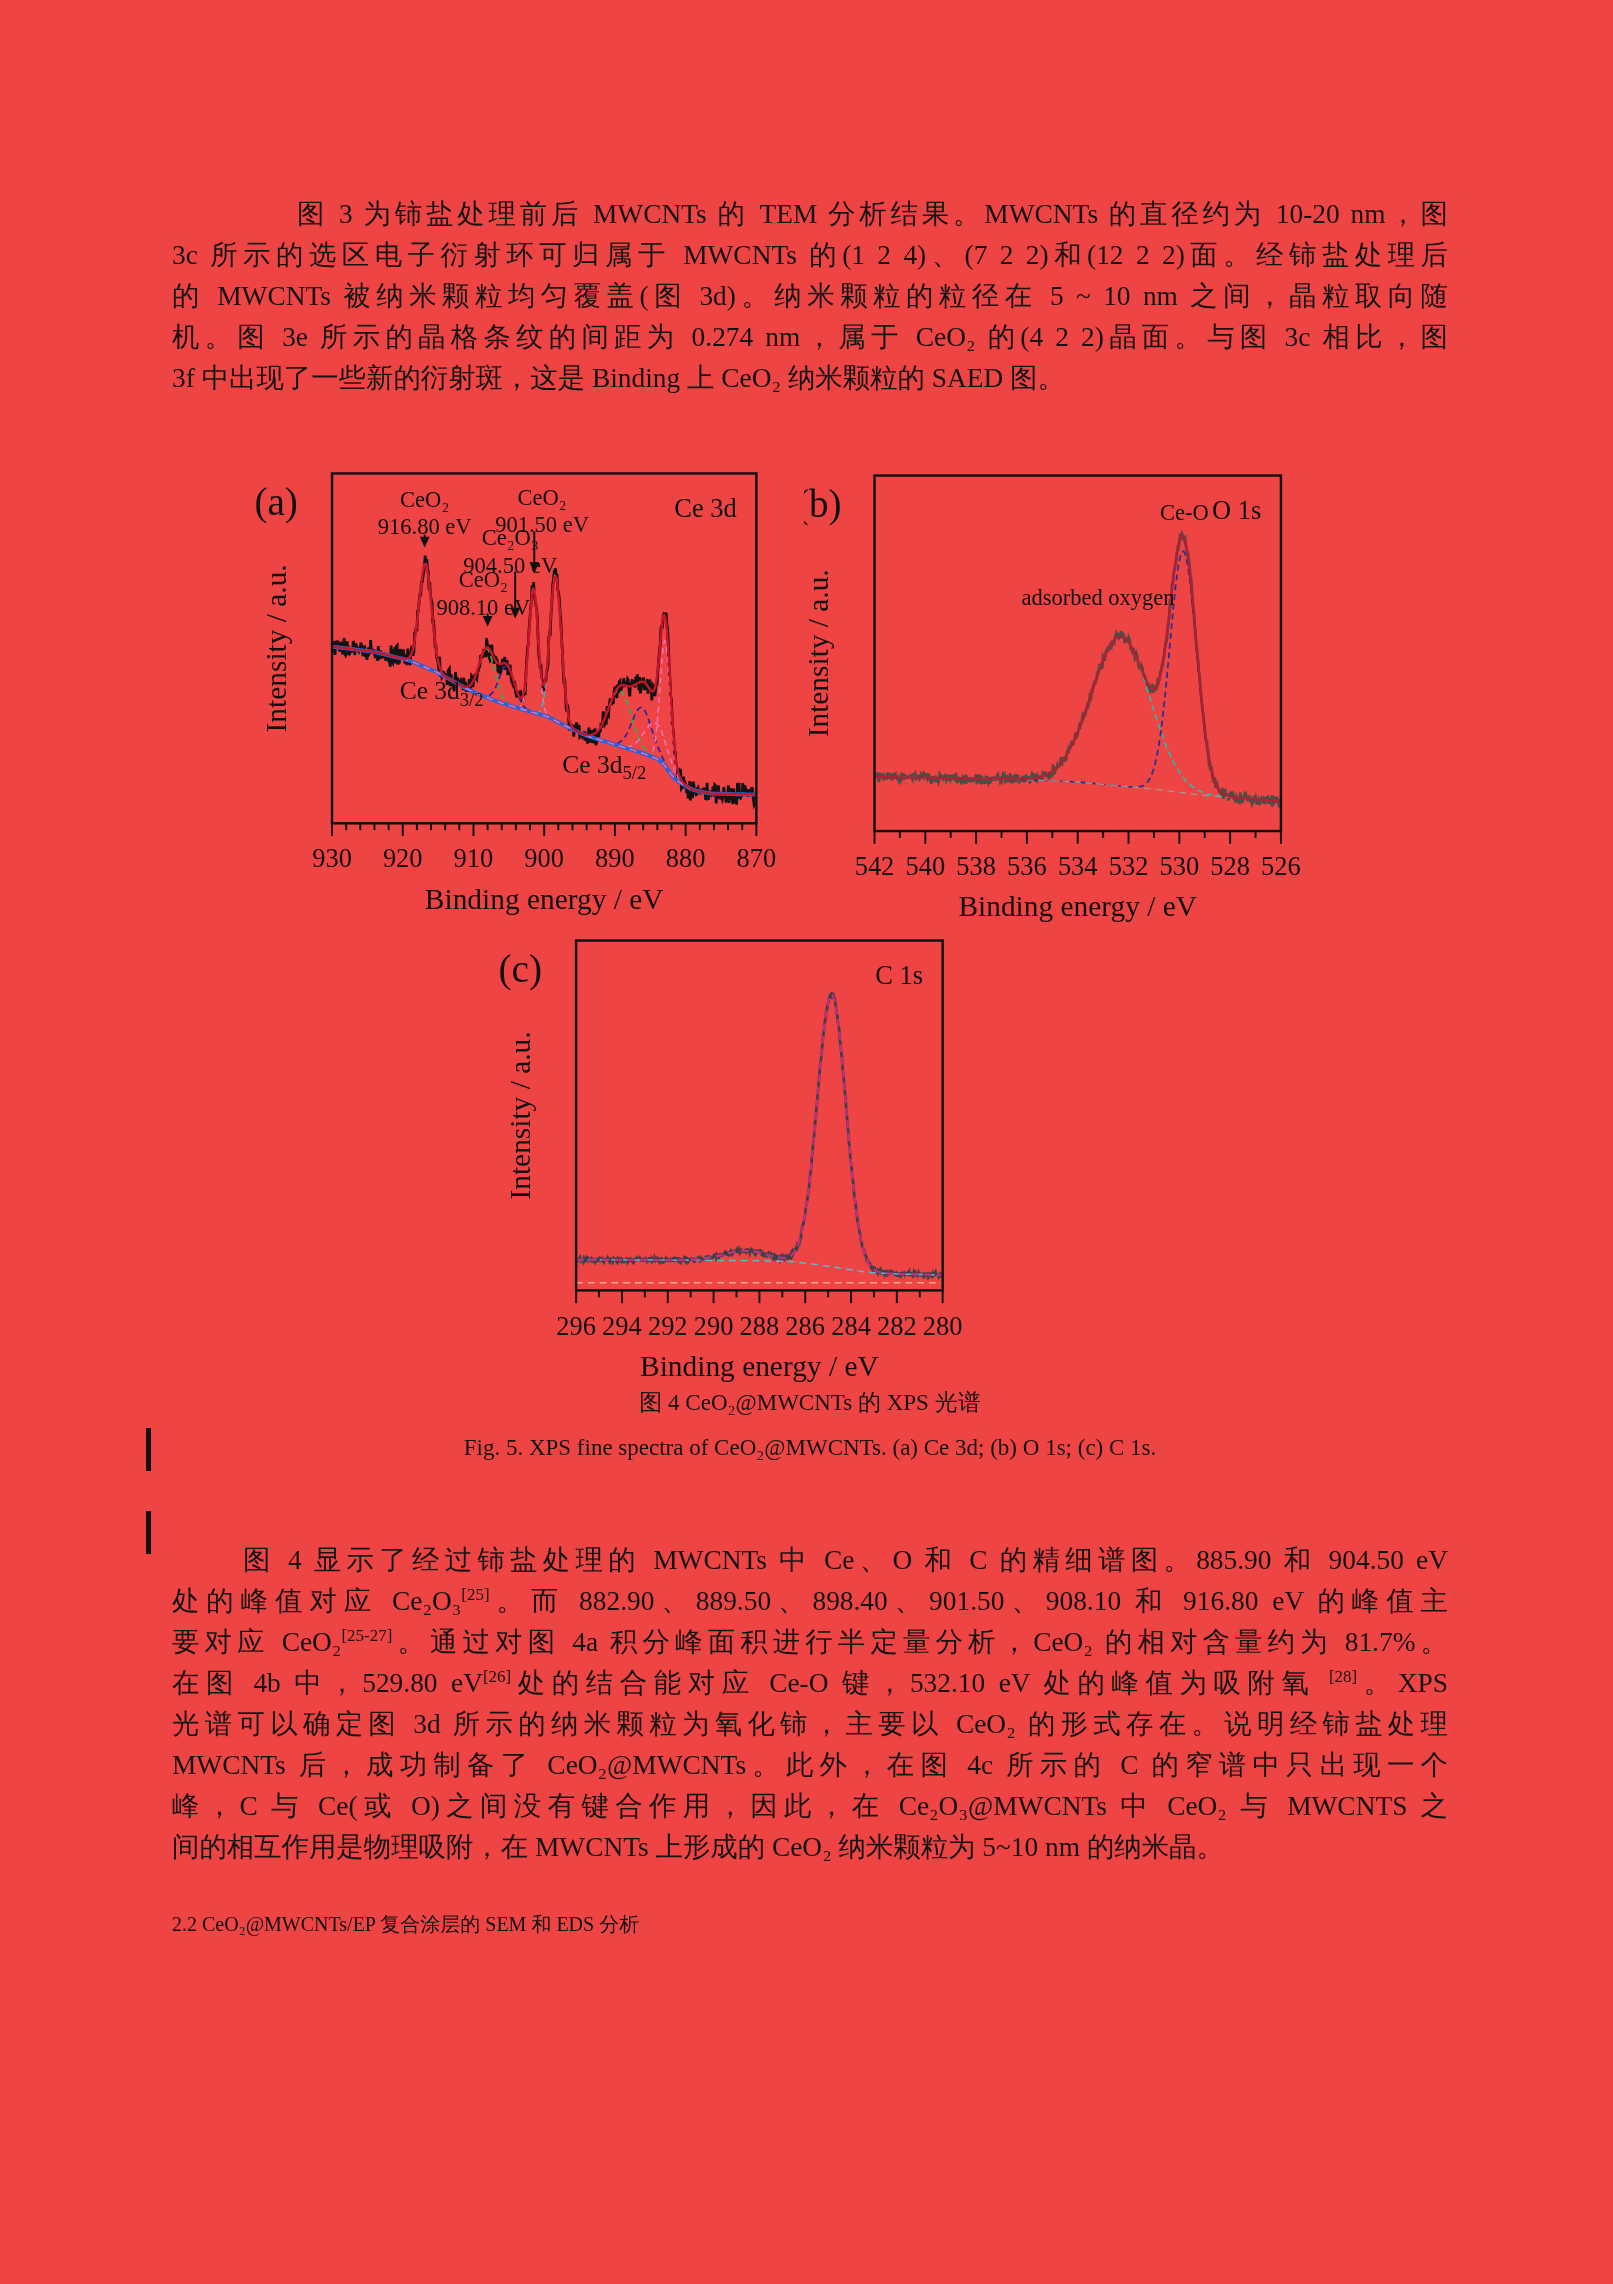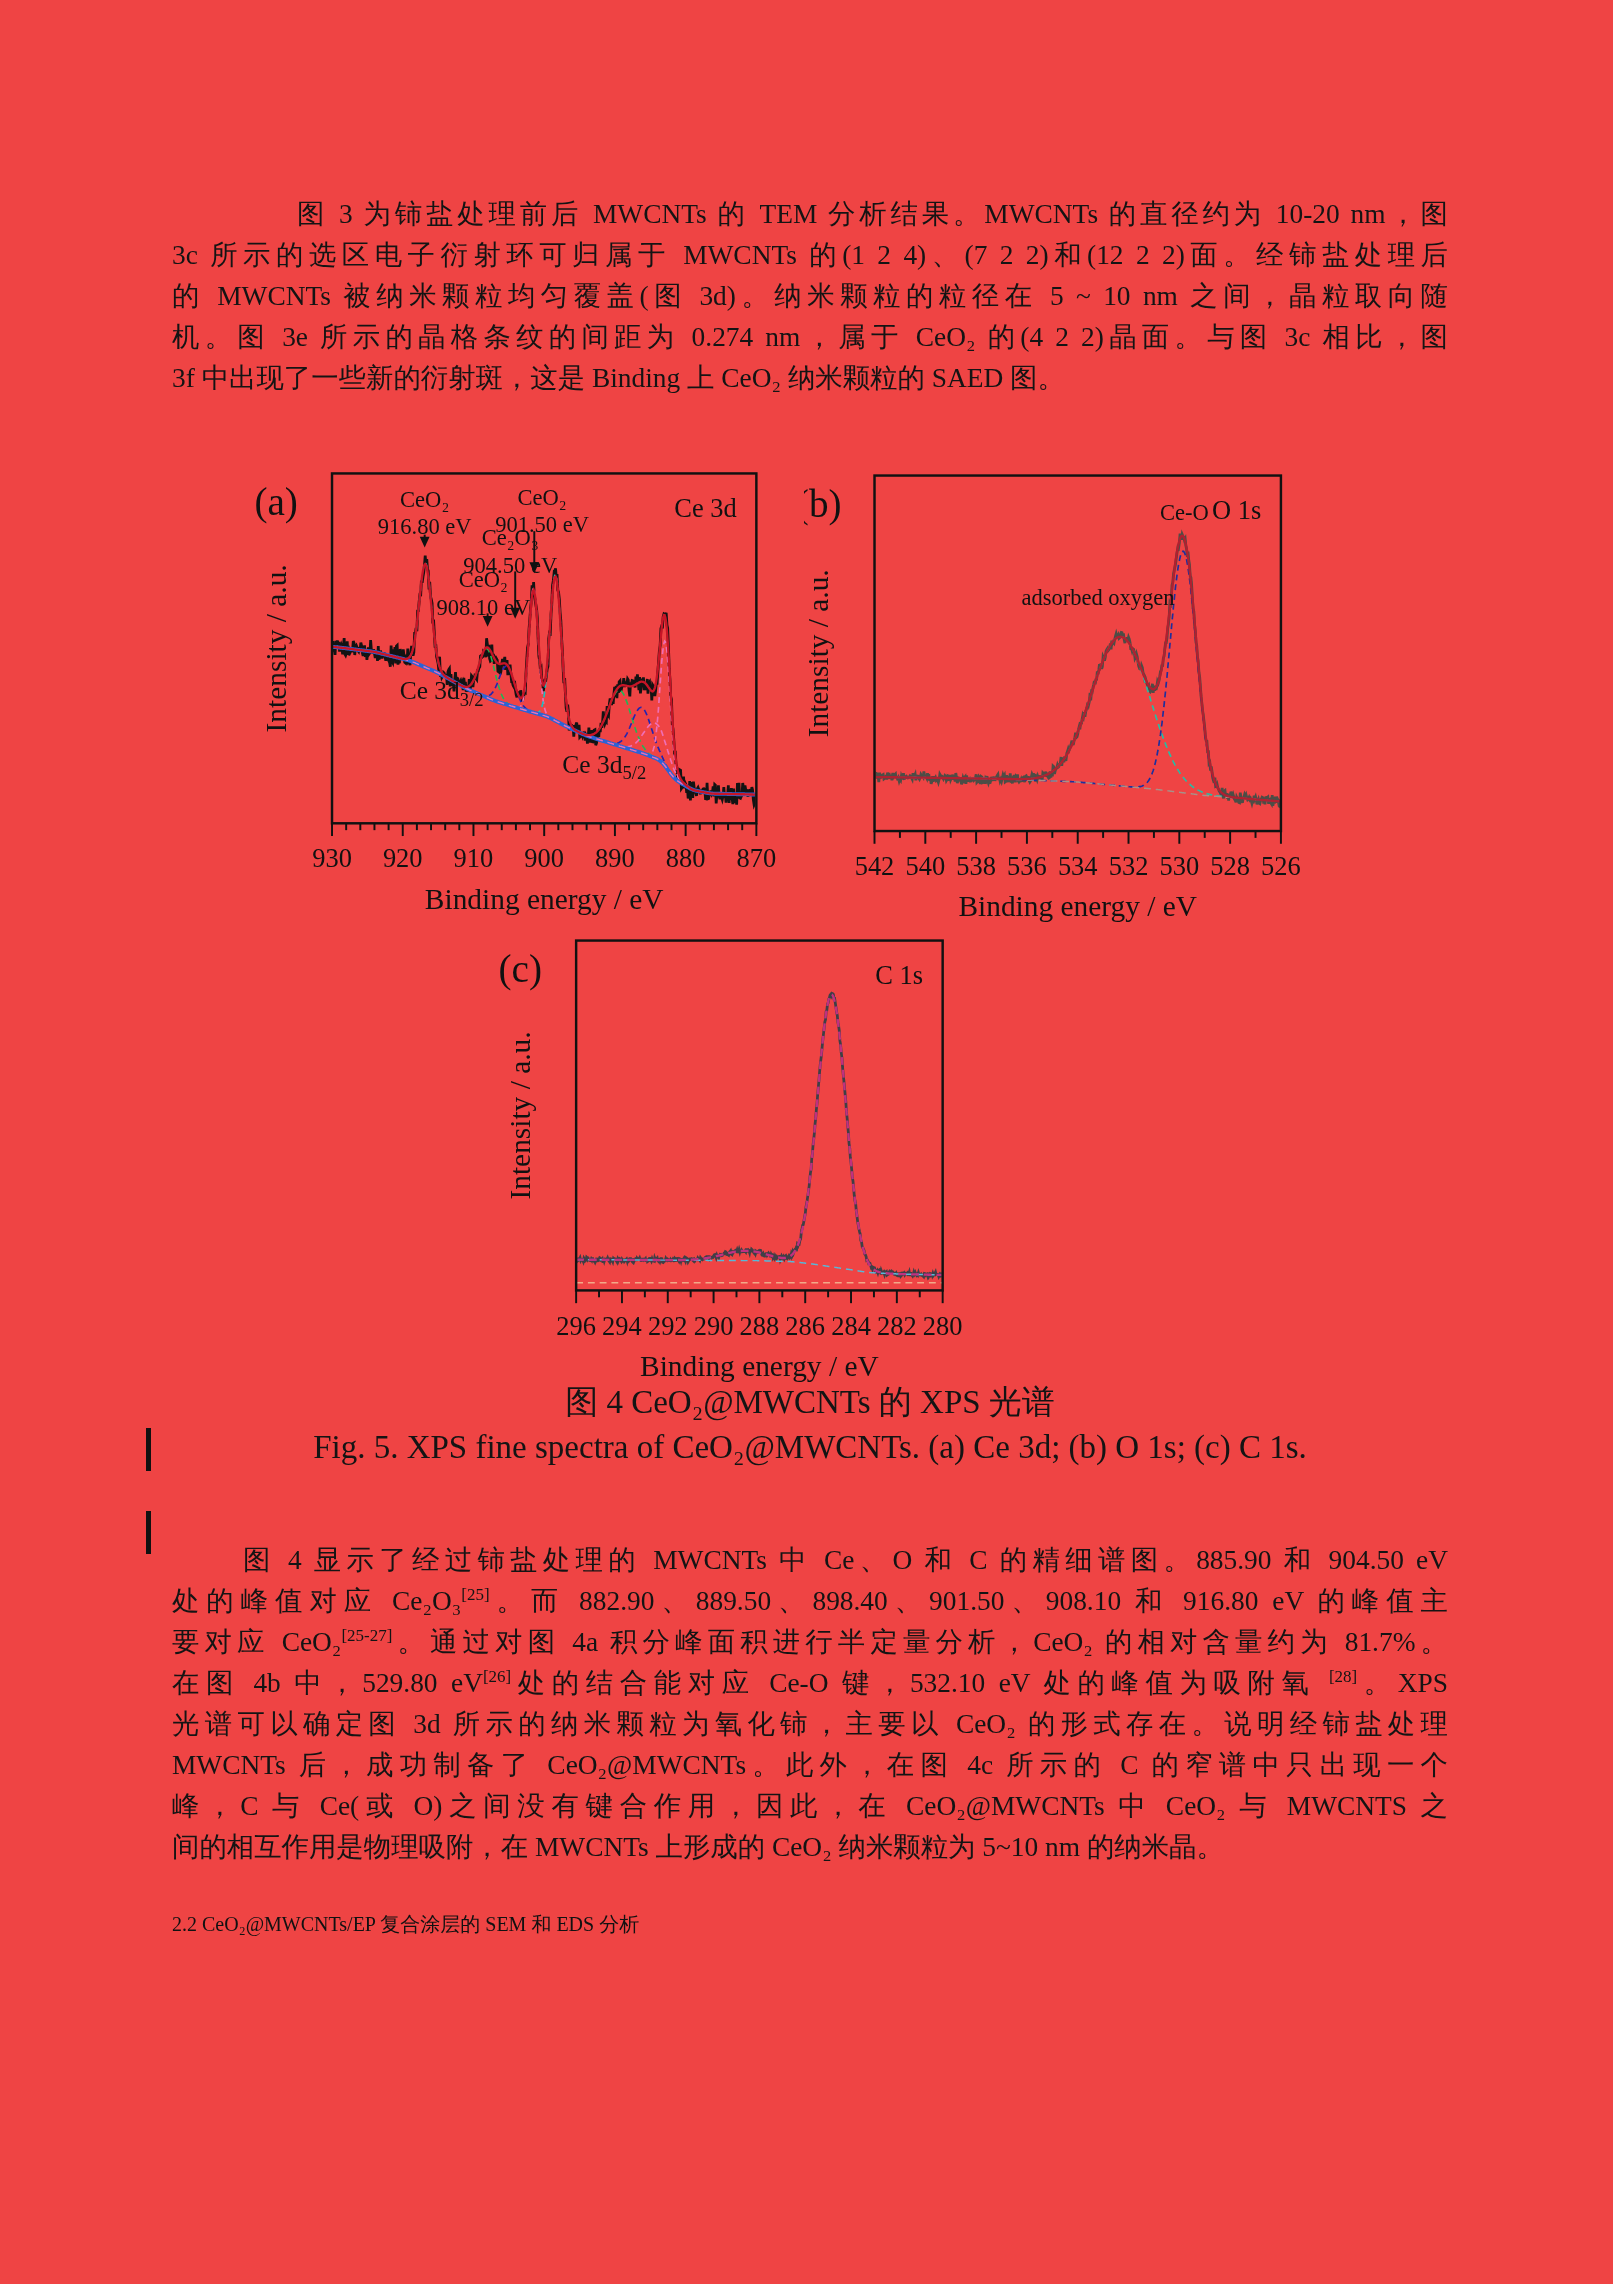--- a/index.html
+++ b/index.html
@@ -5,21 +5,21 @@
   html,body{margin:0;padding:0;background:#888;}
   .page{
     position:relative;width:1613px;height:2285px;background:#ef4444;
     font-family:"Liberation Serif","DejaVu Serif",serif;color:#111;overflow:hidden;
     margin:0 auto;
   }
   .para{position:absolute;left:172px;width:1276px;font-size:27.4px;color:#141414;}
   .para .pline{height:41px;line-height:41px;text-align:justify;text-align-last:justify;white-space:nowrap;overflow:visible;}
   .para .pline.last{text-align-last:left;}
   sup{font-size:0.62em;vertical-align:super;line-height:0;}
-  .caption{position:absolute;left:172px;width:1276px;text-align:center;font-size:33px;color:#141414;}
+  .caption{position:absolute;left:172px;width:1276px;text-align:center;font-size:23px;color:#141414;}
   .caption .cline{height:45px;line-height:45px;}
   .heading{position:absolute;left:172px;width:1276px;font-size:20px;font-weight:normal;color:#111;}
   .changebar{position:absolute;width:4.9px;background:#111;}
   svg{position:absolute;}
   svg text{font-family:"Liberation Serif","DejaVu Serif",serif;fill:#111;}
 </style>
 </head>
 <body>
 
 <div class="page">
@@ -210,19 +210,19 @@
   <div class="changebar" style="left:146px;top:1428px;height:43px;"></div>
   <div class="changebar" style="left:146px;top:1511px;height:43px;"></div>
 
   <div id="para2" class="para" style="top:1512px;">
       <div class="pline" style="padding-left: 71px; margin-top: 28px;">图 4 显示了经过铈盐处理的 MWCNTs 中 Ce、O 和 C 的精细谱图。885.90 和 904.50 eV</div>
       <div class="pline">处的峰值对应 Ce₂O₃<sup>[25]</sup>。而 882.90、889.50、898.40、901.50、908.10 和 916.80 eV 的峰值主</div>
       <div class="pline">要对应 CeO₂<sup>[25-27]</sup>。通过对图 4a 积分峰面积进行半定量分析，CeO₂ 的相对含量约为 81.7%。</div>
       <div class="pline">在图 4b 中，529.80 eV<sup>[26]</sup>处的结合能对应 Ce-O 键，532.10 eV 处的峰值为吸附氧 <sup>[28]</sup>。XPS</div>
       <div class="pline">光谱可以确定图 3d 所示的纳米颗粒为氧化铈，主要以 CeO₂ 的形式存在。说明经铈盐处理</div>
       <div class="pline">MWCNTs 后，成功制备了 CeO₂@MWCNTs。此外，在图 4c 所示的 C 的窄谱中只出现一个</div>
-      <div class="pline">峰，C 与 Ce(或 O)之间没有键合作用，因此，在 CeO₂@MWCNTs 中 CeO₂ 与 MWCNTS 之</div>
+      <div class="pline">峰，C 与 Ce(或 O)之间没有键合作用，因此，在 Ce₂O₃@MWCNTs 中 CeO₂ 与 MWCNTS 之</div>
       <div class="pline last">间的相互作用是物理吸附，在 MWCNTs 上形成的 CeO₂ 纳米颗粒为 5~10 nm 的纳米晶。</div>
     </div>
 
   <div class="heading" style="top:1911px;">2.2 CeO₂@MWCNTs/EP 复合涂层的 SEM 和 EDS 分析</div>
 </div>
 
 
 </body></html>

